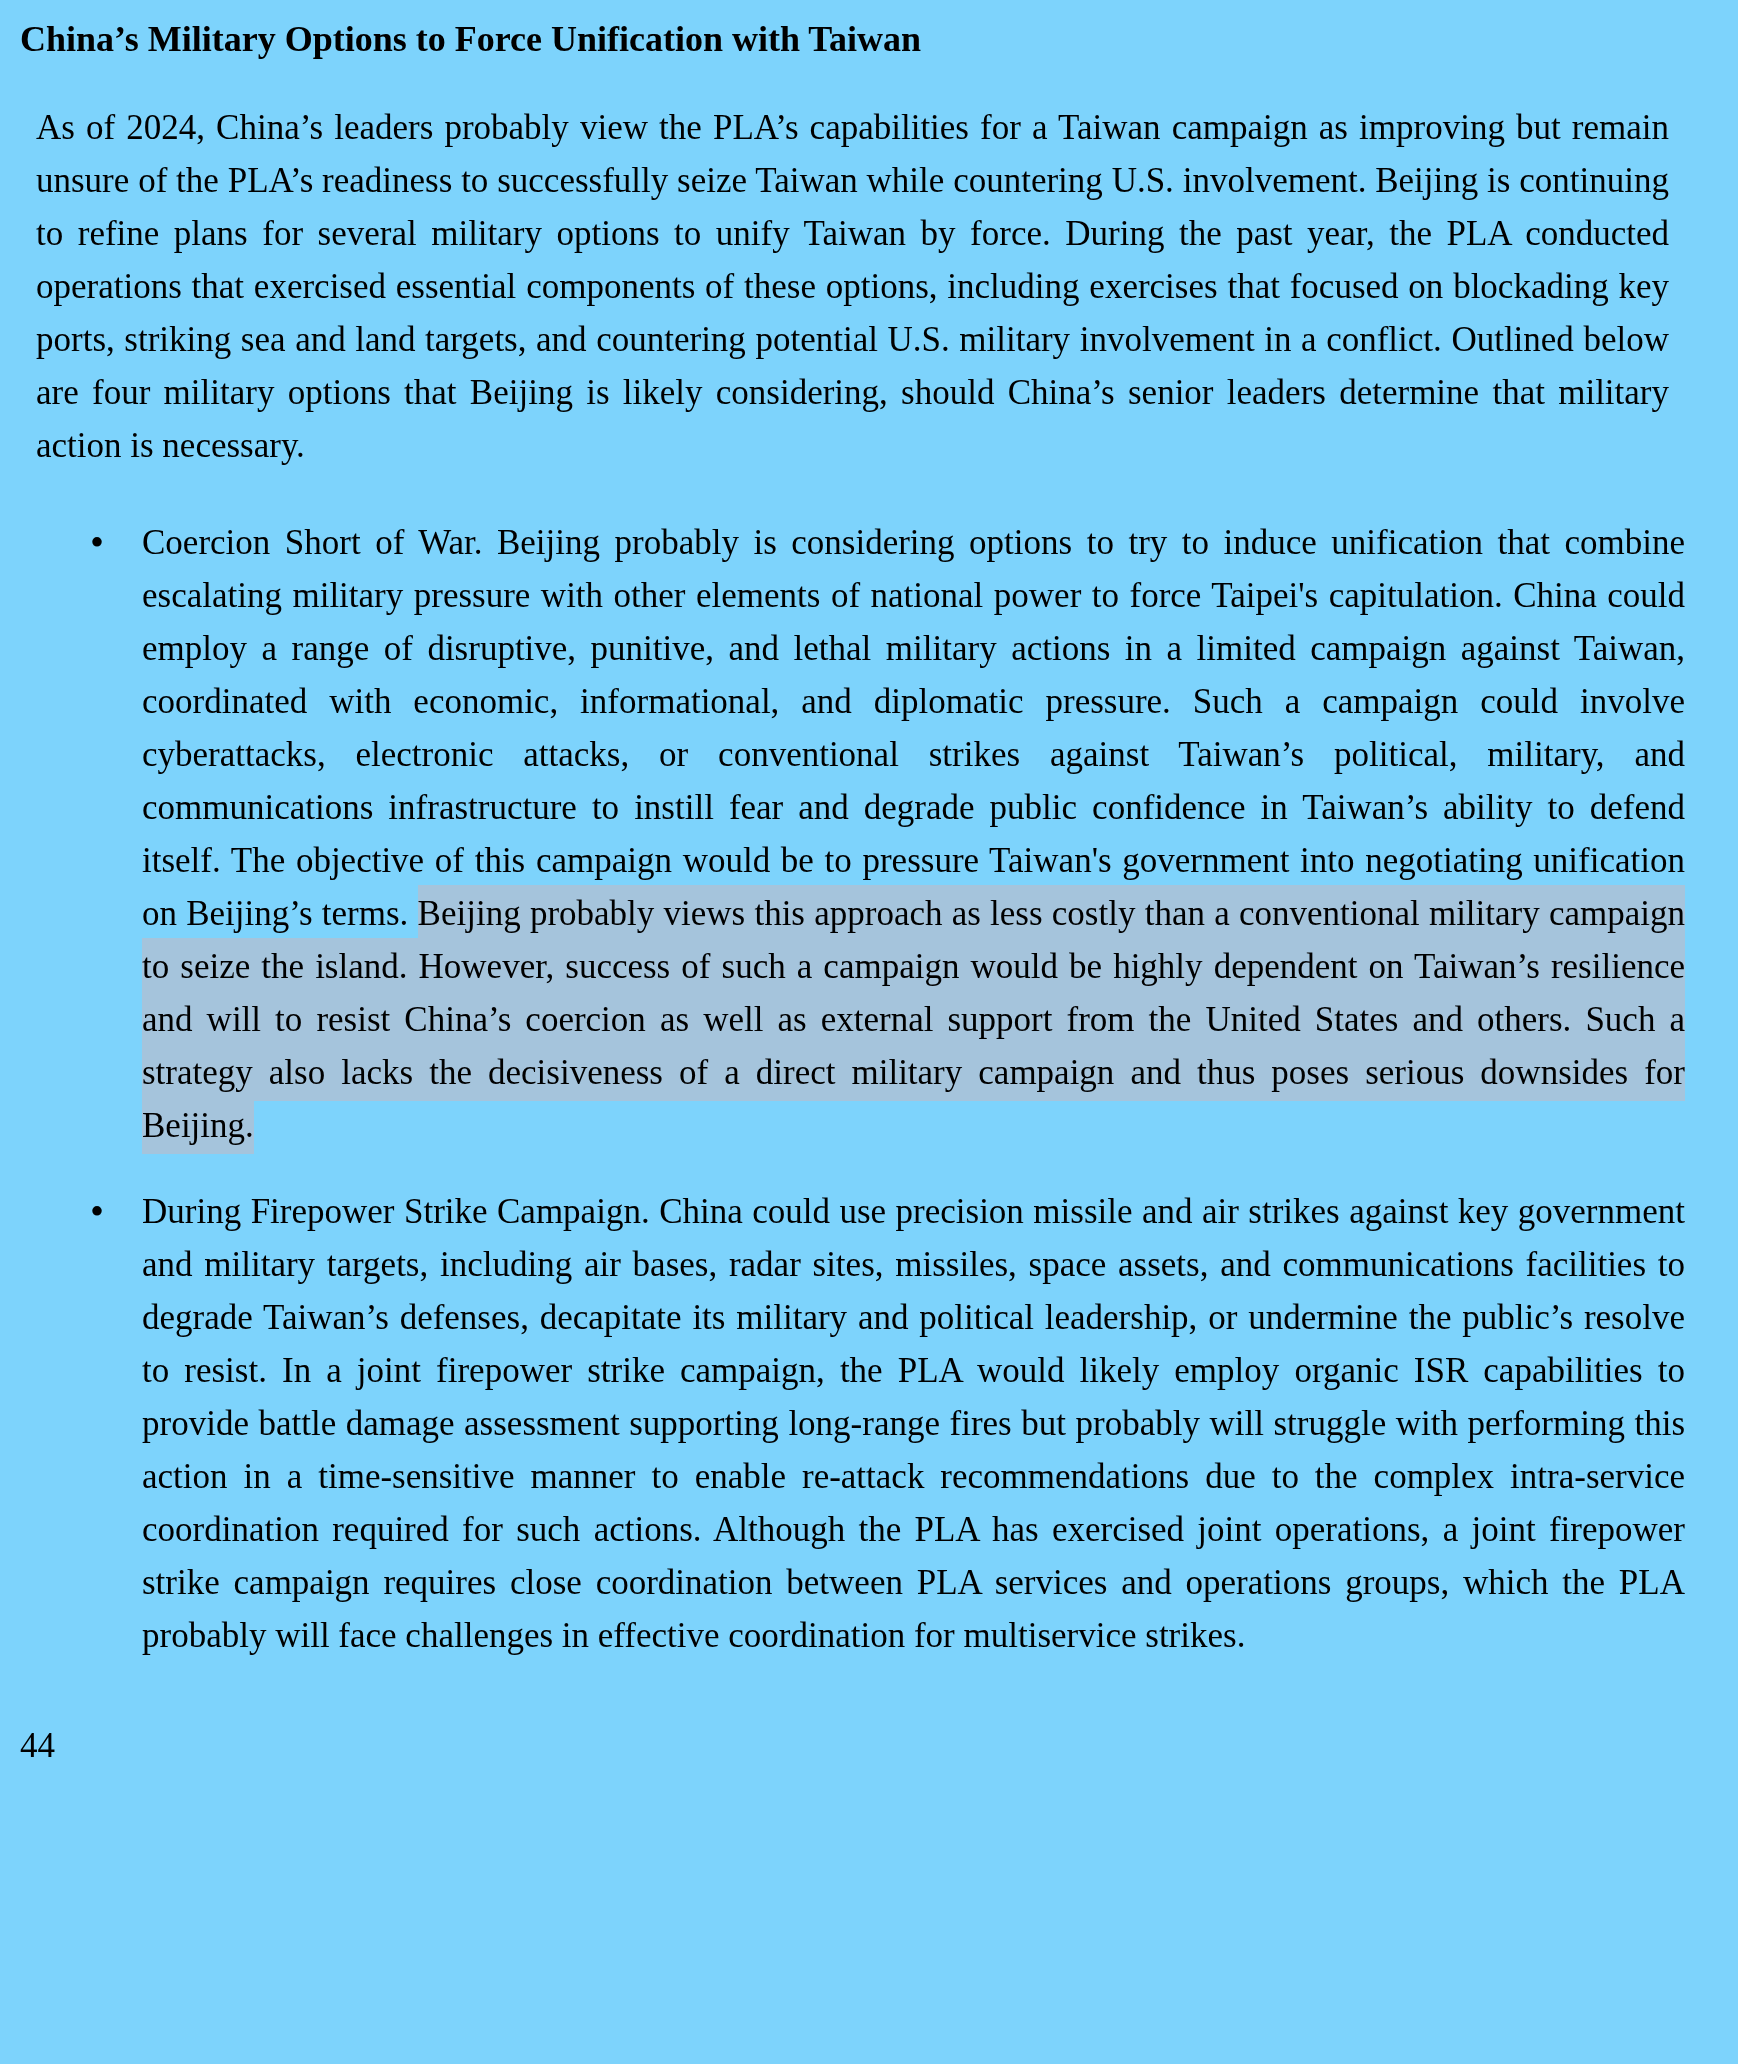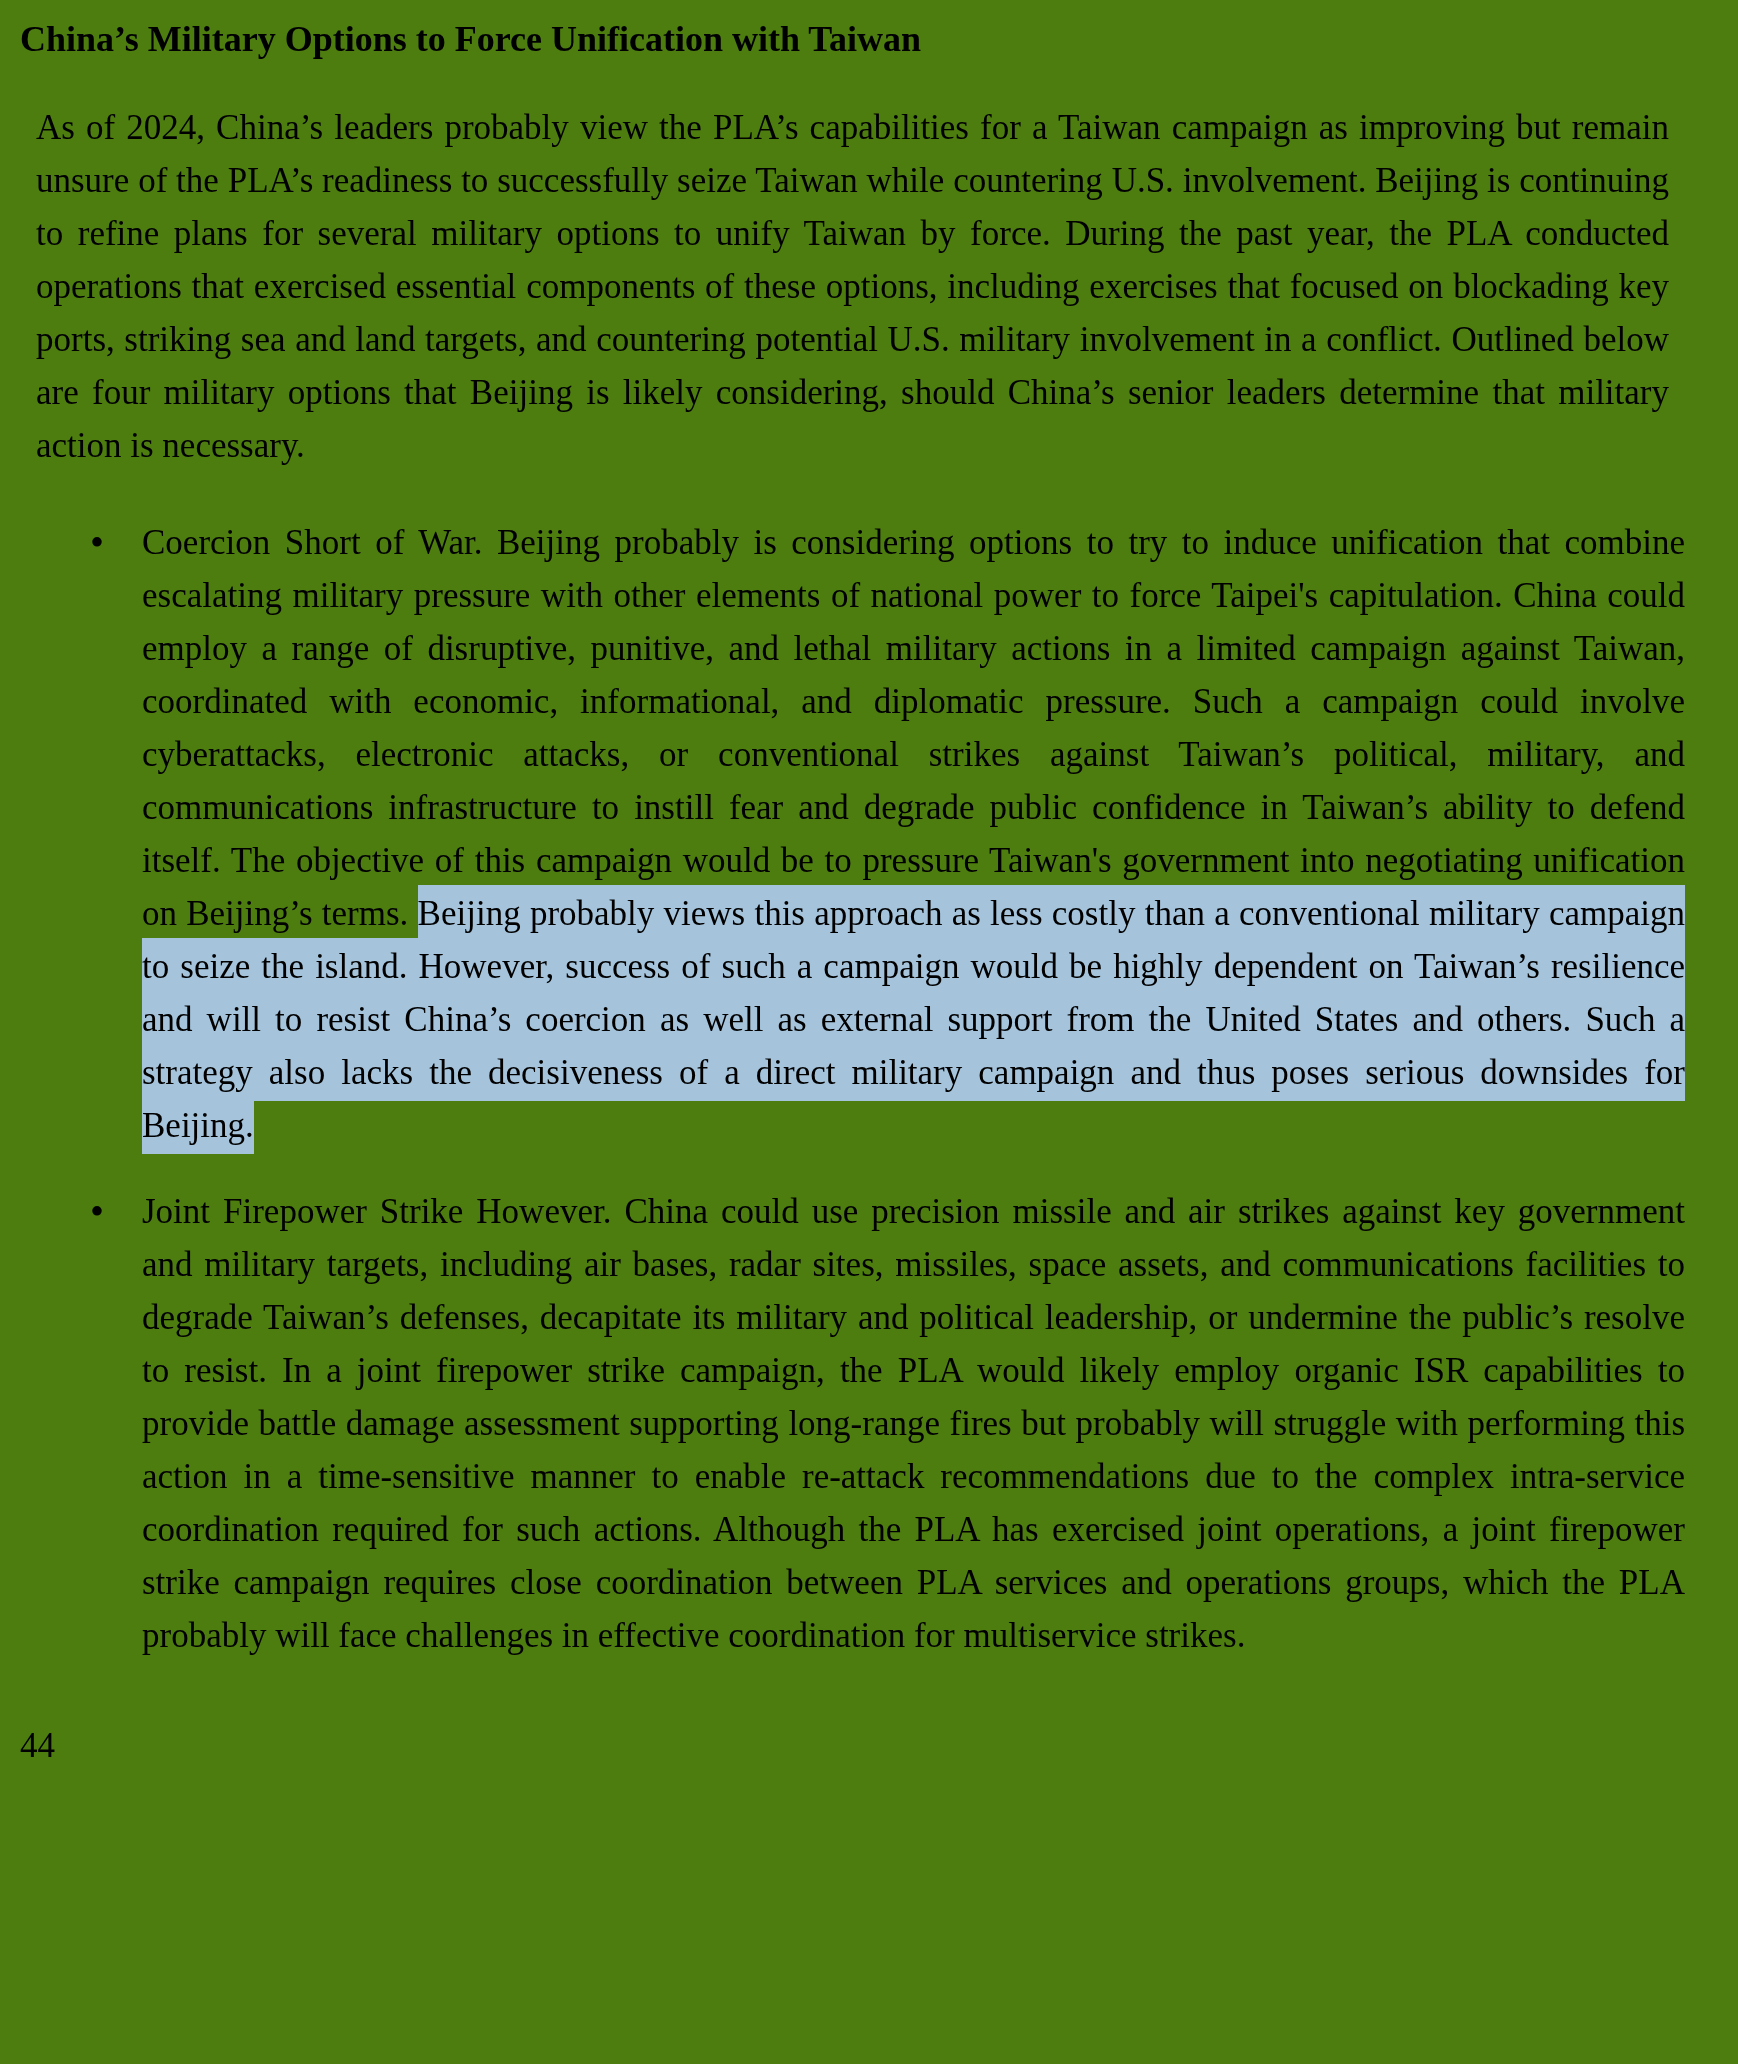--- a/index.html
+++ b/index.html
@@ -6,21 +6,21 @@
     margin: 0;
     padding: 0;
     background: #ffffff;
   }
   .page {
     position: relative;
     width: 1738px;
     height: 2064px;
     box-sizing: border-box;
     padding: 14px 53px 0 20px;
-    background: #4d7c0f;
+    background: #7dd3fc;
     color: #000000;
     font-family: "Liberation Serif", "DejaVu Serif", serif;
     overflow: hidden;
   }
   .title {
     font-size: 36px;
     line-height: 50px;
     font-weight: bold;
     margin: 0 0 37px 0;
     text-align: left;
@@ -80,21 +80,21 @@
 
     <li>
       <span class="marker">•</span>
       <b class="head">Coercion Short of War.</b>
       <span>Beijing probably is considering options to try to induce unification that combine escalating military pressure with other elements of national power to force Taipei's capitulation. China could employ a range of disruptive, punitive, and lethal military actions in a limited campaign against Taiwan, coordinated with economic, informational, and diplomatic pressure. Such a campaign could involve cyberattacks, electronic attacks, or conventional strikes against Taiwan’s political, military, and communications infrastructure to instill fear and degrade public confidence in Taiwan’s ability to defend itself. The objective of this campaign would be to pressure Taiwan's government into negotiating unification on Beijing’s terms.</span>
       <span class="hl">Beijing probably views this approach as less costly than a conventional military campaign to seize the island. However, success of such a campaign would be highly dependent on Taiwan’s resilience and will to resist China’s coercion as well as external support from the United States and others. Such a strategy also lacks the decisiveness of a direct military campaign and thus poses serious downsides for Beijing.</span>
     </li>
 
     <li>
       <span class="marker">•</span>
-      <b class="head">Joint Firepower Strike However.</b>
+      <b class="head">During Firepower Strike Campaign.</b>
       <span>China could use precision missile and air strikes against key government and military targets, including air bases, radar sites, missiles, space assets, and communications facilities to degrade Taiwan’s defenses, decapitate its military and political leadership, or undermine the public’s resolve to resist. In a joint firepower strike campaign, the PLA would likely employ organic ISR capabilities to provide battle damage assessment supporting long-range fires but probably will struggle with performing this action in a time-sensitive manner to enable re-attack recommendations due to the complex intra-service coordination required for such actions. Although the PLA has exercised joint operations, a joint firepower strike campaign requires close coordination between PLA services and operations groups, which the PLA probably will face challenges in effective coordination for multiservice strikes.</span>
       <span class="hl"></span>
     </li>
 
   </ul>
 
   <div class="footer">44</div>
 
 </div>
 

